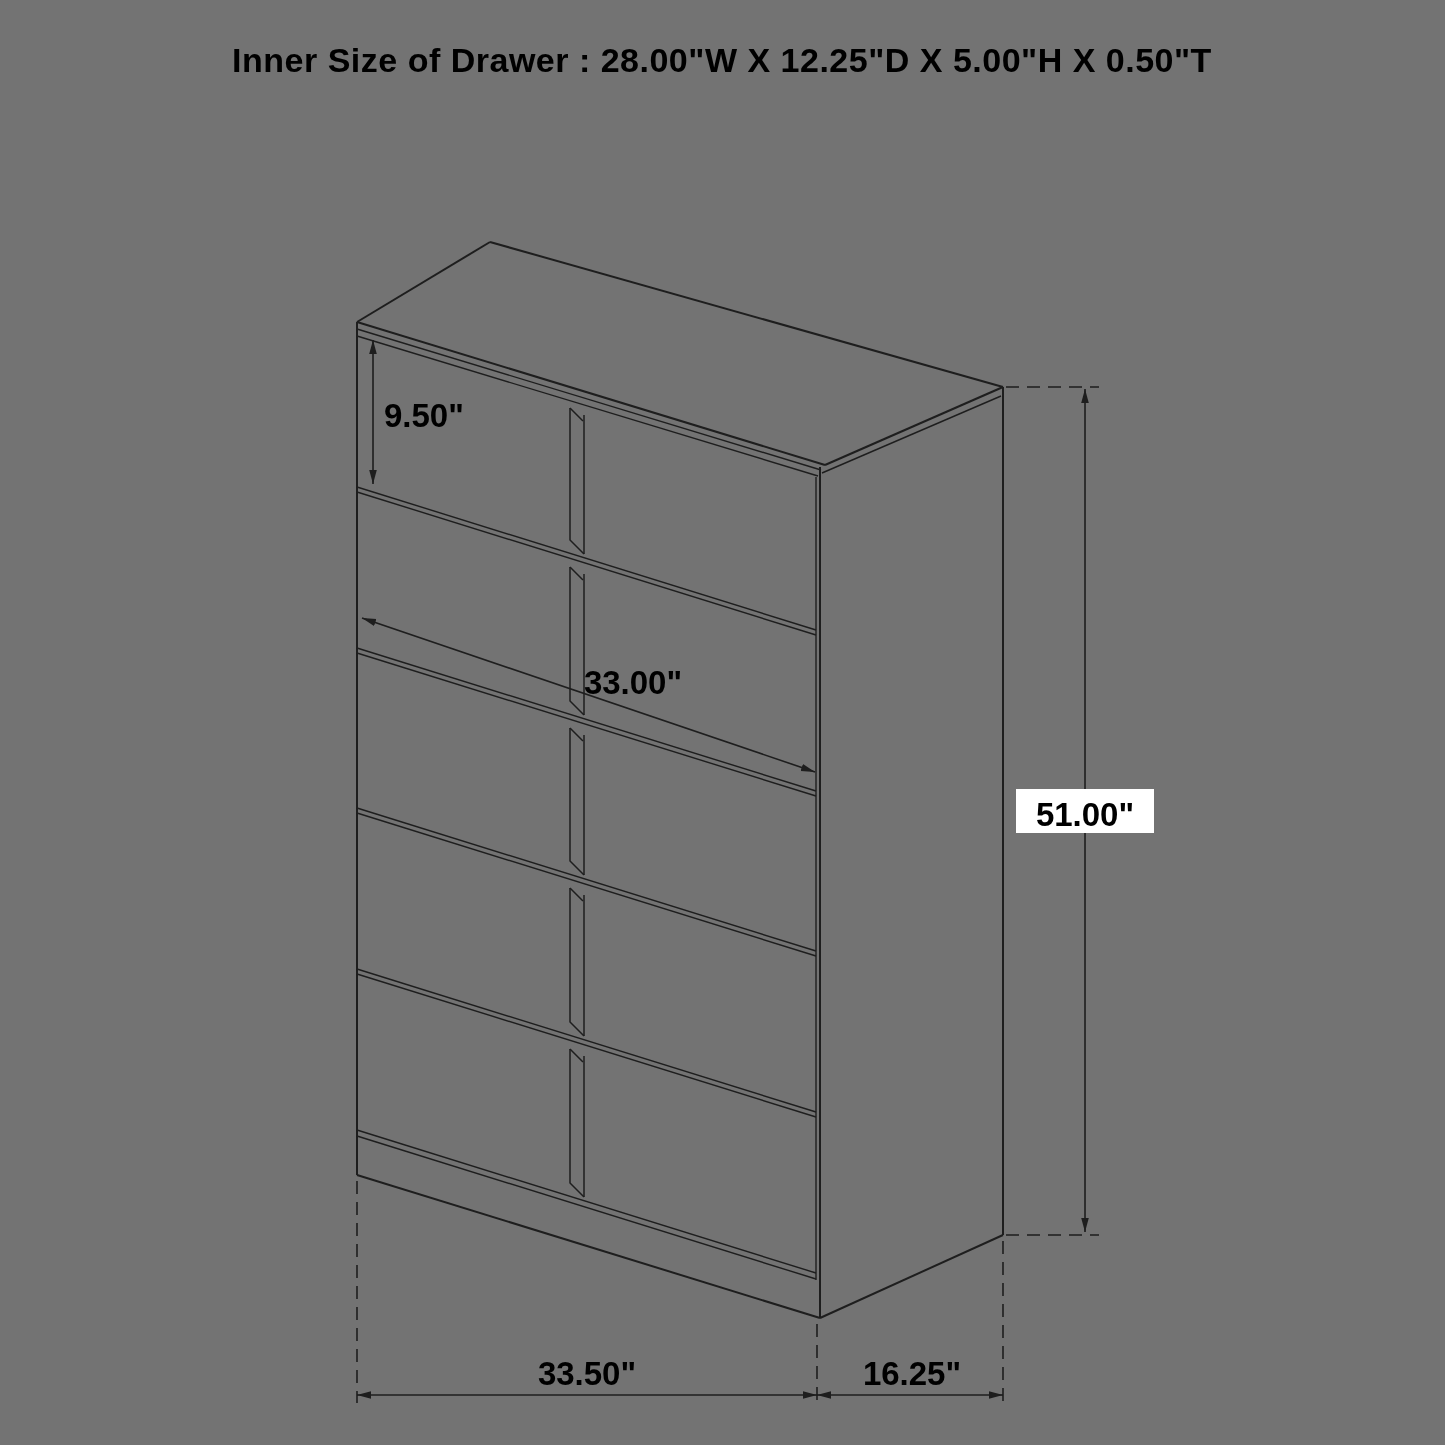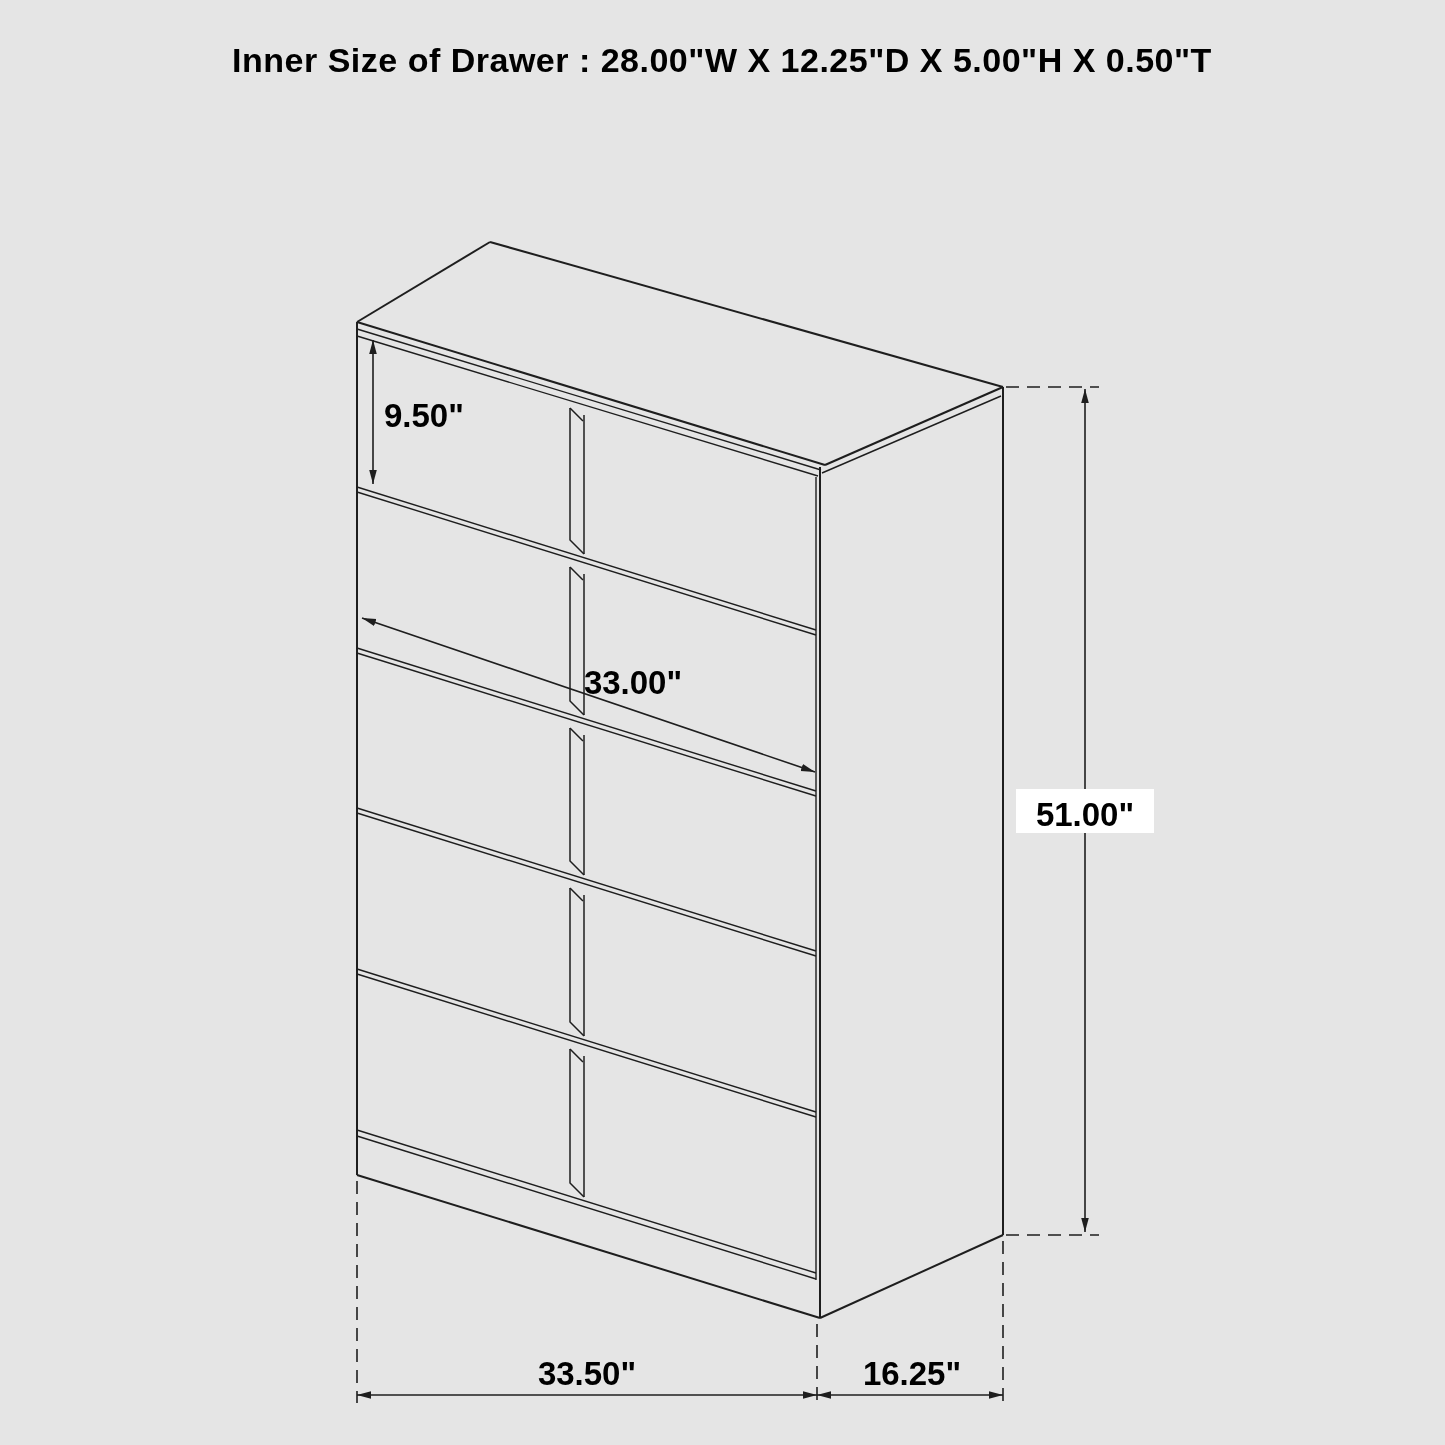--- a/index.html
+++ b/index.html
@@ -1,16 +1,16 @@
 <!DOCTYPE html>
 <html><head>
 <meta charset="utf-8">
 <style>
   html,body{margin:0;padding:0;background:#ffffff;}
-  .stage{width:1445px;height:1445px;position:relative;background:#e5e5e5;overflow:hidden;}
+  .stage{width:1445px;height:1445px;position:relative;background:#737373;overflow:hidden;}
   svg{display:block;}
   text{font-family:"Liberation Sans","DejaVu Sans",sans-serif;font-weight:bold;fill:#000000;}
   .t-title{font-size:34px;letter-spacing:0.5px;}
   .t-dim{font-size:33px;}
   .ln{stroke:#1e1e1e;fill:none;}
   .w2{stroke-width:2;}
   .w15{stroke-width:1.5;}
   .w13{stroke-width:1.4;}
   .dim{stroke:#1e1e1e;stroke-width:1.6;fill:none;}
   .dash{stroke:#1e1e1e;stroke-width:1.6;fill:none;stroke-dasharray:13 8;}

